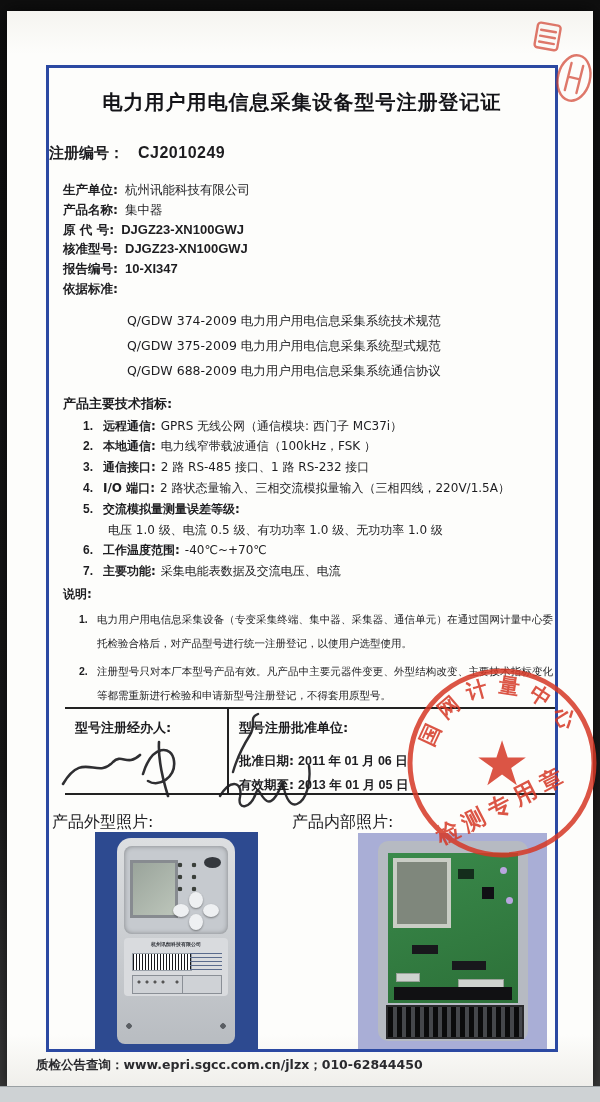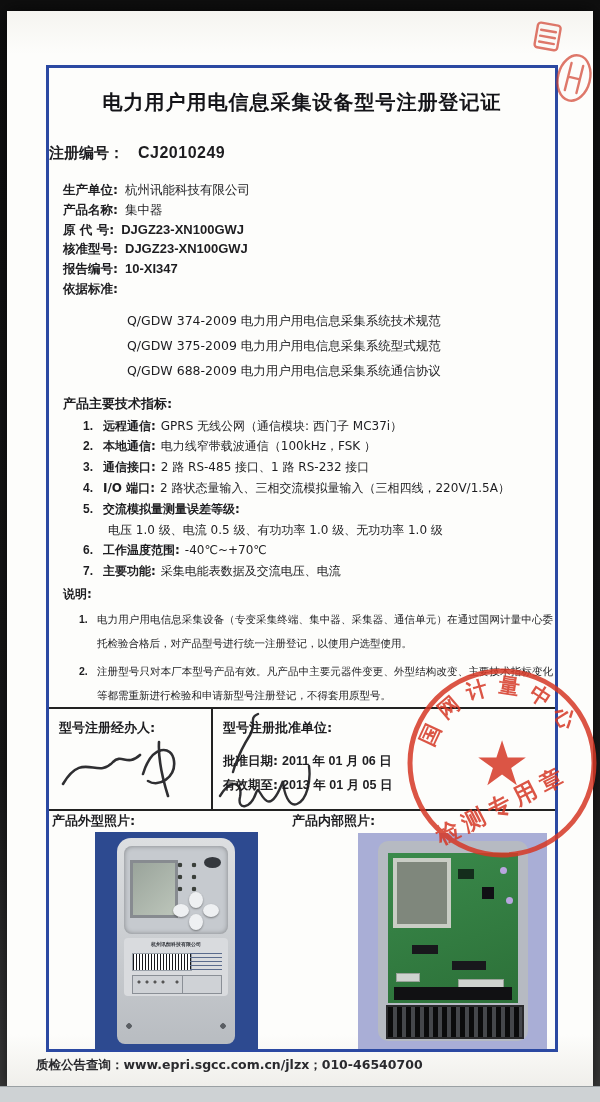--- a/index.html
+++ b/index.html
@@ -35,32 +35,32 @@
   .spec{display:flex;line-height:20.8px;white-space:nowrap}
   .spec .num{width:20px;font-weight:700;flex:0 0 auto;font-family:"Liberation Sans","DejaVu Sans",sans-serif}
   .spec .slbl{font-weight:700;margin-right:5px}
   .spec .sval{font-weight:400}
 
   .notes-h{margin:3px 0 0 14px;font-size:12px;font-weight:700;line-height:18px}
   .note{display:flex;margin:4px 0 0 30px;font-size:10.5px}
   .note .num{width:18px;font-weight:700;flex:0 0 auto;line-height:24px;font-family:"Liberation Sans","DejaVu Sans",sans-serif}
   .note p{margin:0;width:456px;line-height:24px;text-align:justify;font-weight:500}
 
-  .apv{position:absolute;left:0;right:0;top:639px;height:104px;box-sizing:border-box;
+  .apv{position:absolute;left:16px;right:0;top:639px;height:88px;box-sizing:border-box;
     border-top:2px solid #222;border-bottom:2px solid #222;display:flex}
   .cell{box-sizing:border-box;padding:10px 8px 0 10px}
   .c1{width:164px;border-right:2px solid #222}
   .c2{width:174px;border-right:2px solid #222}
   .c3{flex:1}
   .cell-label{font-size:13px;font-weight:700}
   .dates{margin-top:12px}
   .drow{font-size:12.5px;font-weight:700;line-height:24px;white-space:nowrap}
   .drow .dv{font-family:"Liberation Sans","DejaVu Sans",sans-serif;margin-left:4px}
 
-  .ph-label{position:absolute;font-size:13px;font-weight:700}
+  .ph-label{position:absolute;font-size:16px;font-weight:400}
   .pl-ext{left:3px;top:744px}
   .pl-int{left:243px;top:744px}
 
   .photo{position:absolute;overflow:hidden}
   .photo-ext{left:46px;top:764px;width:163px;height:218px;background:#2d4a90}
   .photo-int{left:309px;top:765px;width:189px;height:216px;background:#a9aed6}
 
   
   .dev{position:absolute;left:22px;top:6px;width:118px;height:206px;
     background:linear-gradient(180deg,#dddfe1,#b8bcc1);border-radius:14px 14px 8px 8px}
@@ -308,17 +308,17 @@
         <rect x="6" y="4" width="23" height="25" rx="3"></rect>
         <path d="M10,11 H25 M10,17 H25 M10,23 H25"></path>
       </g>
       <g transform="rotate(14 44 58)">
         <ellipse cx="44" cy="58" rx="16" ry="23"></ellipse>
         <path d="M38,44 V72 M50,44 V72 M38,58 H50"></path>
       </g>
     </g>
   </svg>
 
-  <div class="footer">质检公告查询：www.epri.sgcc.com.cn/jlzx；010-46540700</div>
+  <div class="footer">质检公告查询：www.epri.sgcc.com.cn/jlzx；010-62844450</div>
 
 </div>
 
 <div class="scanbed"></div>
 
 </body></html>

